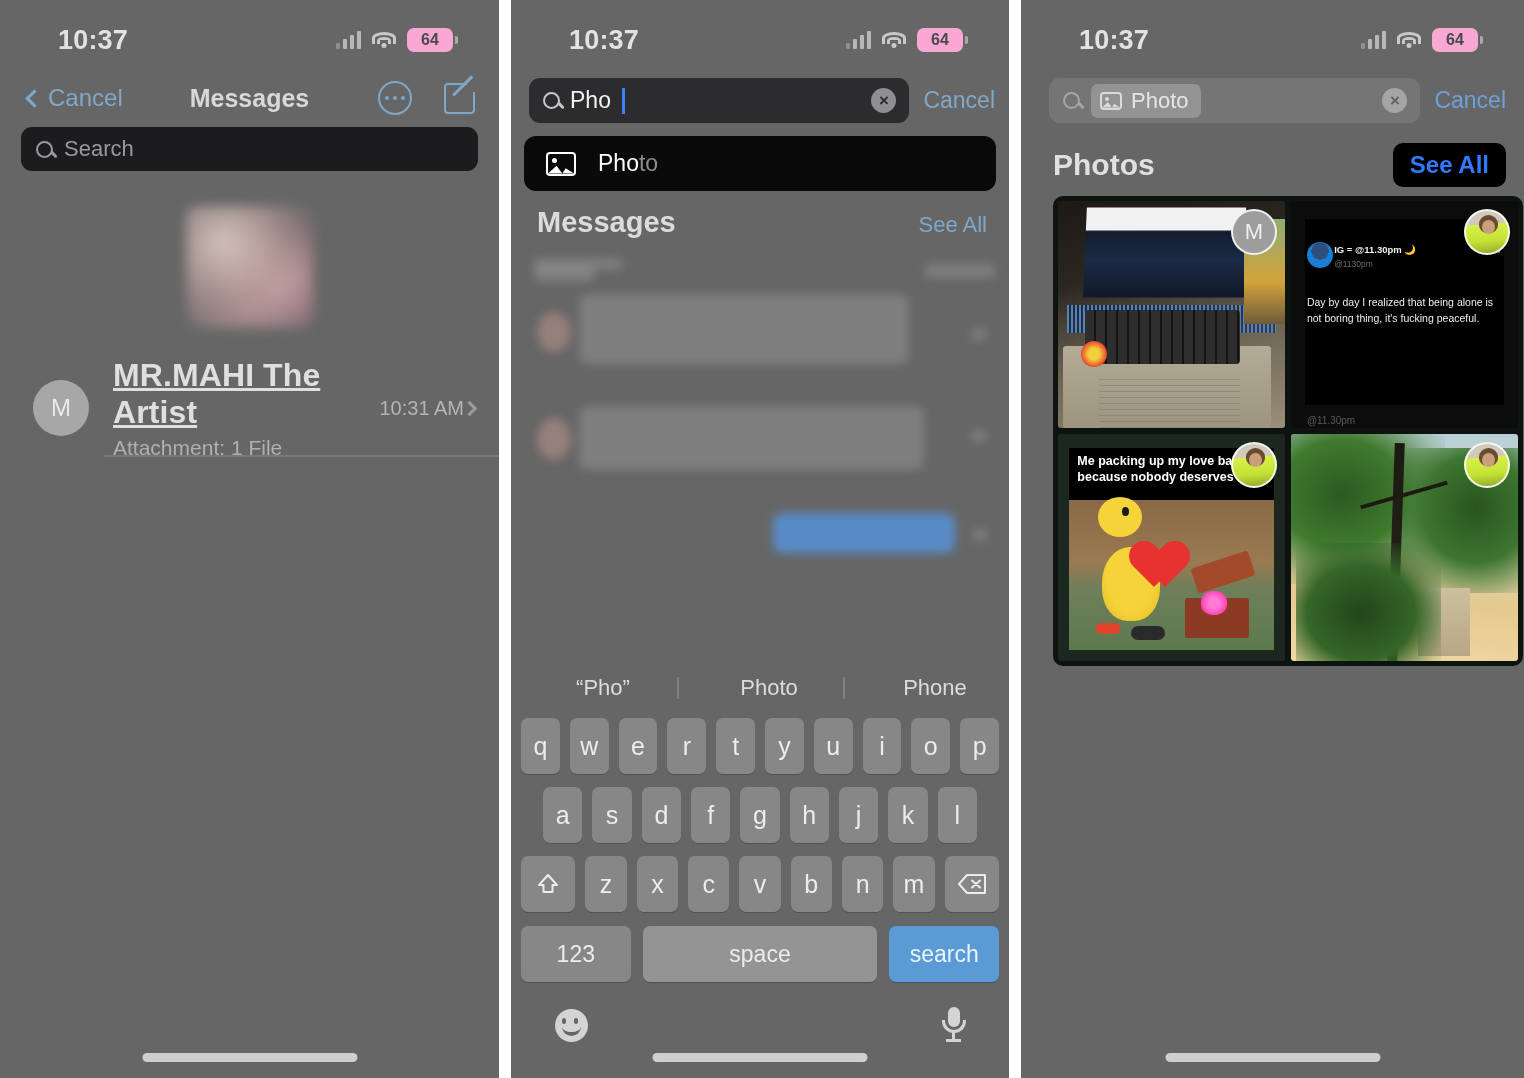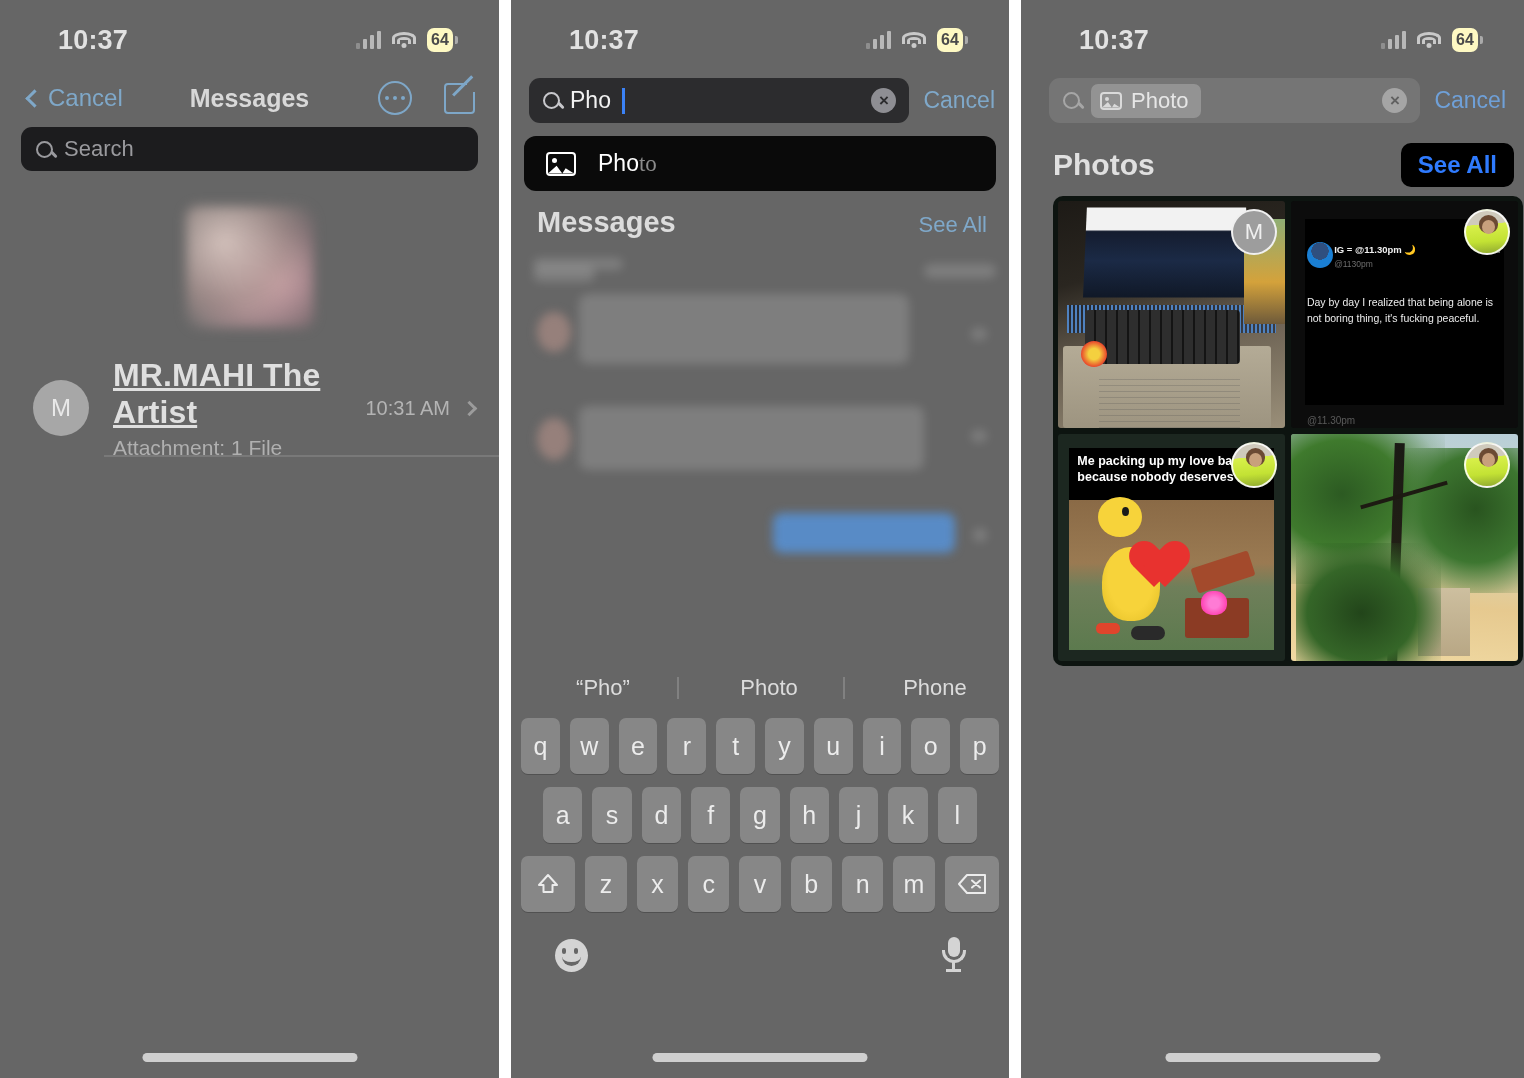--- a/index.html
+++ b/index.html
@@ -31,21 +31,21 @@
   .bars i:nth-child(2) { height: 10px; }
   .bars i:nth-child(3) { height: 14px; }
   .bars i:nth-child(4) { height: 18px; }
   .wifi { position: relative; width: 24px; height: 18px; }
   .wifi span { position: absolute; left: 50%; transform: translateX(-50%);
     border: 3px solid #c9c9c9; border-bottom: none; border-radius: 50% 50% 0 0; }
   .wifi span:nth-child(1) { width: 24px; height: 12px; top: 1px; }
   .wifi span:nth-child(2) { width: 14px; height: 7px; top: 6px; }
   .wifi span:nth-child(3) { width: 5px; height: 5px; top: 12px; border-radius: 50%;
     background: #c9c9c9; border: none; }
-  .battery { width: 26px; height: 24px; border-radius: 7px; background: #fef9c3;
+  .battery { width: 46px; height: 24px; border-radius: 7px; background: #f9a8d4;
     display:flex; align-items:center; justify-content:center;
     font-size: 16px; font-weight: 700; color: #4a4a4a; position: relative; }
   .battery::after { content:''; position:absolute; right:-5px; top:8px; width:3px; height:8px;
     background:#aaa; border-radius:0 2px 2px 0; }
 
   
   .navbar { position:absolute; top: 72px; left:0; right:0; height: 52px;
     display:flex; align-items:center; padding: 0 24px; }
   .nav-back { display:flex; align-items:center; gap: 7px; color:#7fa8c9; font-size: 24px; }
   .chev-left { width: 13px; height: 13px; border-left: 3.5px solid #7fa8c9;
@@ -80,21 +80,21 @@
     filter: blur(6px);
   }
 
   .conv-row { position:absolute; top: 363px; left: 0; right: 0; height: 90px; display:flex; align-items:center; }
   .conv-avatar { width: 56px; height: 56px; border-radius: 50%; background: #a7a7a7;
     color: #e9e9e9; font-size: 24px; display:flex; align-items:center; justify-content:center;
     margin-left: 33px; flex: none; font-weight: 500; }
   .conv-text { margin-left: 24px; flex: 1; }
   .conv-name { font-size: 32px; font-weight: 700; color: #dfdfdf; letter-spacing: .1px; text-decoration: underline; }
   .conv-sub { font-size: 21px; color: #b0b0b0; margin-top: 5px; }
-  .conv-meta { display:flex; align-items:center; gap: 14px; margin-right: 24px; }
+  .conv-meta { display:flex; align-items:center; margin-right: 24px; }
   .conv-time { font-size: 20px; color: #b4b4b4; }
   .chev-right { width: 11px; height: 11px; border-right: 3px solid #9c9c9c;
     border-top: 3px solid #9c9c9c; transform: rotate(45deg); }
   .row-div { position:absolute; top: 455px; left: 104px; right: 0; height: 1.5px; background: rgba(255,255,255,.13); }
 
   
   .home-ind { position:absolute; bottom: 16px; left: 50%; transform: translateX(-50%);
     width: 215px; height: 9px; border-radius: 5px; background: #cfcfcf; }
 
   
@@ -113,21 +113,21 @@
   .cancel-link { font-size: 23px; color: #7fa8c9; }
 
   .suggest-card { position:absolute; top: 136px; left: 13px; right: 13px; height: 55px;
     background:#0a0a0a; border-radius: 12px; display:flex; align-items:center; padding: 0 22px; gap: 22px; }
   .photo-ic { width: 30px; height: 24px; border: 2.6px solid #ffffff; border-radius: 4px; position:relative; flex:none; }
   .photo-ic .sun { position:absolute; width:5px; height:5px; border-radius:50%; background:#fff; top:4px; left:4px; }
   .photo-ic .hill { position:absolute; bottom:0; left:0; right:0; height: 11px; background:#fff;
     clip-path: polygon(0% 100%, 33% 30%, 55% 100%, 68% 52%, 100% 100%); }
   .sug-txt { font-size: 23px; }
   .sug-txt b { color:#ffffff; font-weight: 400; }
-  .sug-txt span { color:#8c8c8c;font-family:Liberation Serif, serif; }
+  .sug-txt span { color:#8c8c8c; }
 
   .sec-head { position:absolute; left: 26px; right: 22px; display:flex; align-items:baseline; justify-content:space-between; }
   .sec-title { font-size: 29px; font-weight: 700; color: #dcdcdc; }
   .sec-seeall { font-size: 22px; color: #7fa8c9; }
 
   .blurblock { position:absolute; border-radius: 9px; filter: blur(5px); }
   .bb-grey { background: rgba(255,255,255,.16); }
   .bb-blue { background: rgba(85,150,225,.78); }
   .bb-av { background: rgba(190,150,140,.55); border-radius: 50%; filter: blur(5px); }
 
@@ -172,21 +172,21 @@
     border-radius: 7px; padding: 4px 12px 4px 9px; }
   .token .photo-ic { width: 22px; height: 18px; border-width: 2.2px; border-color:#dadada; }
   .token .photo-ic .sun { background:#dadada; width:4px; height:4px; top:3px; left:3px; }
   .token .photo-ic .hill { background:#dadada; height: 8px; }
   .token-label { font-size: 22px; color: #e6e6e6; }
   .clear3 { position:absolute; right: 13px; width: 25px; height: 25px; border-radius:50%;
     background: rgba(255,255,255,.35); display:flex; align-items:center; justify-content:center;
     color:#606060; font-size: 17px; font-weight:700; line-height:1; }
   .cancel3 { font-size: 23px; color: #6fa0d8; }
 
-  .p3-head { position:absolute; top: 143px; left: 32px; right: 10px;
+  .p3-head { position:absolute; top: 143px; left: 32px; right: 18px;
     display:flex; align-items:center; justify-content:space-between; }
   .p3-title { font-size: 30px; font-weight: 700; color: #e0e0e0; }
   .seeall-btn { background:#000000; border-radius: 10px; padding: 8px 17px;
     font-size: 24px; font-weight: 600; color: #2f7bff; }
 
   .grid-card { position:absolute; top: 196px; left: 32px; width: 470px; height: 470px;
     background: #0d1410; border-radius: 10px; padding: 5px;
     display:grid; grid-template-columns: 1fr 1fr; grid-template-rows: 1fr 1fr; gap: 6px; }
   .tile { position:relative; overflow:hidden; border-radius: 3px; }
   .tile .badge { position:absolute; top: 8px; right: 8px; width: 46px; height: 46px; border-radius:50%;
@@ -444,20 +444,25 @@
         <div class="key">n</div>
         <div class="key">m</div>
         <div class="key del">
           <svg width="30" height="22" viewBox="0 0 30 22" aria-hidden="true">
             <path d="M10 2 L28 2 L28 20 L10 20 L2 11 Z" fill="none" stroke="#ececec" stroke-width="2" stroke-linejoin="round"></path>
             <path d="M15 7.5 L23 14.5 M23 7.5 L15 14.5" stroke="#ececec" stroke-width="2" stroke-linecap="round"></path>
           </svg>
         </div>
       </div>
 
+      <div class="krow r4">
+        <div class="key num">123</div>
+        <div class="key space">space</div>
+        <div class="key go">search</div>
+      </div>
 
       <div class="kbbottom">
         <div class="emoji-ic"></div>
         <div class="mic-ic">
           <span class="cap"></span>
             <span class="arc"></span>
             <span class="stem"></span>
             <span class="base"></span>
         </div>
       </div>

